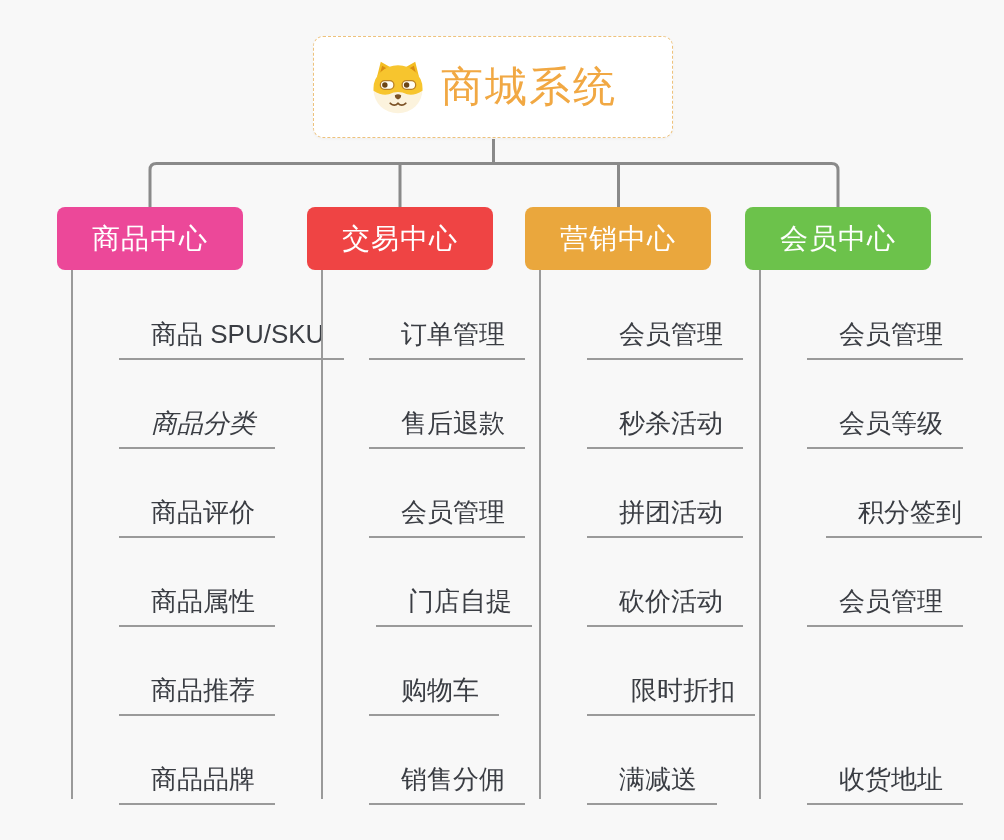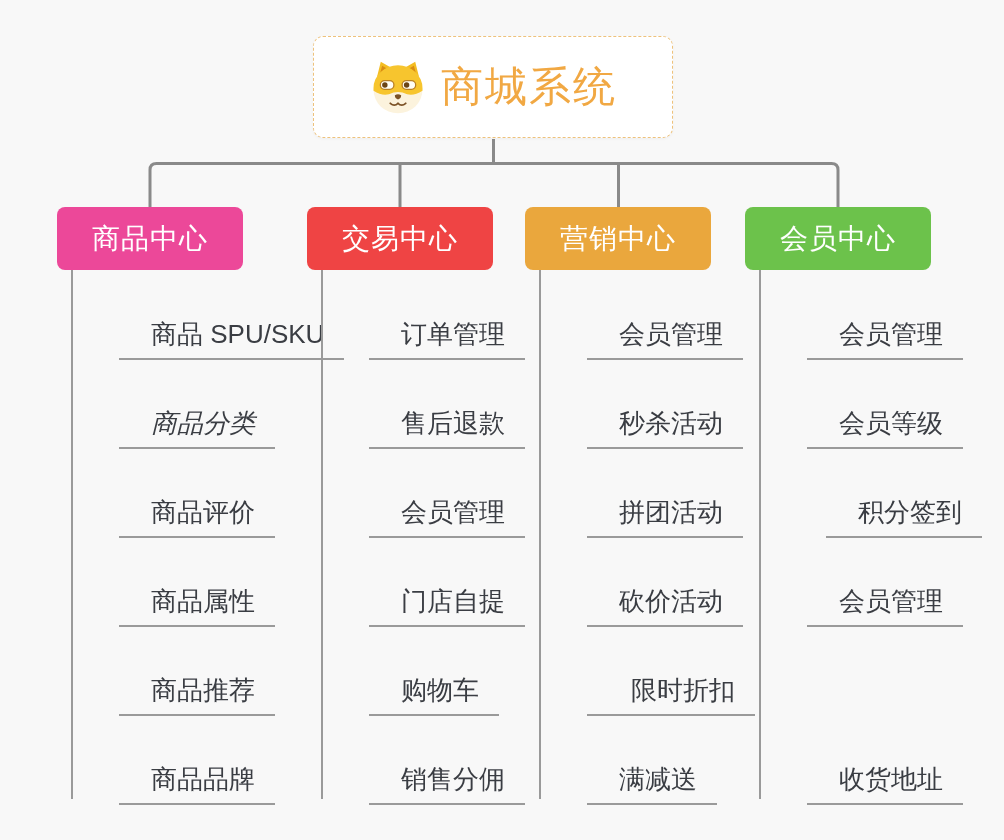--- a/index.html
+++ b/index.html
@@ -97,21 +97,21 @@
     <div class="leaf" style="left: 71px; top: 395px; border-bottom-color: rgb(154, 154, 154); font-style: italic;">商品分类</div>
     <div class="leaf" style="left: 71px; top: 484px; border-bottom-color: rgb(154, 154, 154);">商品评价</div>
     <div class="leaf" style="left: 71px; top: 573px; border-bottom-color: rgb(154, 154, 154);">商品属性</div>
     <div class="leaf" style="left: 71px; top: 662px; border-bottom-color: rgb(154, 154, 154);">商品推荐</div>
     <div class="leaf" style="left: 71px; top: 751px; border-bottom-color: rgb(154, 154, 154);">商品品牌</div>
     <div class="branch-box" style="left: 307px; background: #ef4444;">交易中心</div>
     <div class="vline" style="left: 321px; background: rgb(154, 154, 154);"></div>
     <div class="leaf" style="left: 321px; top: 306px; border-bottom-color: rgb(154, 154, 154);">订单管理</div>
     <div class="leaf" style="left: 321px; top: 395px; border-bottom-color: rgb(154, 154, 154);">售后退款</div>
     <div class="leaf" style="left: 321px; top: 484px; border-bottom-color: rgb(154, 154, 154);">会员管理</div>
-    <div class="leaf" style="left: 321px; top: 573px; border-bottom-color: rgb(154, 154, 154);">门店自提</div>
+    <div class="leaf" style="left: 328px; top: 573px; border-bottom-color: rgb(154, 154, 154);">门店自提</div>
     <div class="leaf" style="left: 321px; top: 662px; border-bottom-color: rgb(154, 154, 154);">购物车</div>
     <div class="leaf" style="left: 321px; top: 751px; border-bottom-color: rgb(154, 154, 154);">销售分佣</div>
     <div class="branch-box" style="left: 525px; background: rgb(234, 167, 61);">营销中心</div>
     <div class="vline" style="left: 539px; background: rgb(154, 154, 154);"></div>
     <div class="leaf" style="left: 539px; top: 306px; border-bottom-color: rgb(154, 154, 154);">会员管理</div>
     <div class="leaf" style="left: 539px; top: 395px; border-bottom-color: rgb(154, 154, 154);">秒杀活动</div>
     <div class="leaf" style="left: 539px; top: 484px; border-bottom-color: rgb(154, 154, 154);">拼团活动</div>
     <div class="leaf" style="left: 539px; top: 573px; border-bottom-color: rgb(154, 154, 154);">砍价活动</div>
     <div class="leaf" style="left: 539px; top: 662px; border-bottom-color: rgb(154, 154, 154); padding-left: 44px;">限时折扣</div>
     <div class="leaf" style="left: 539px; top: 751px; border-bottom-color: rgb(154, 154, 154);">满减送</div>

